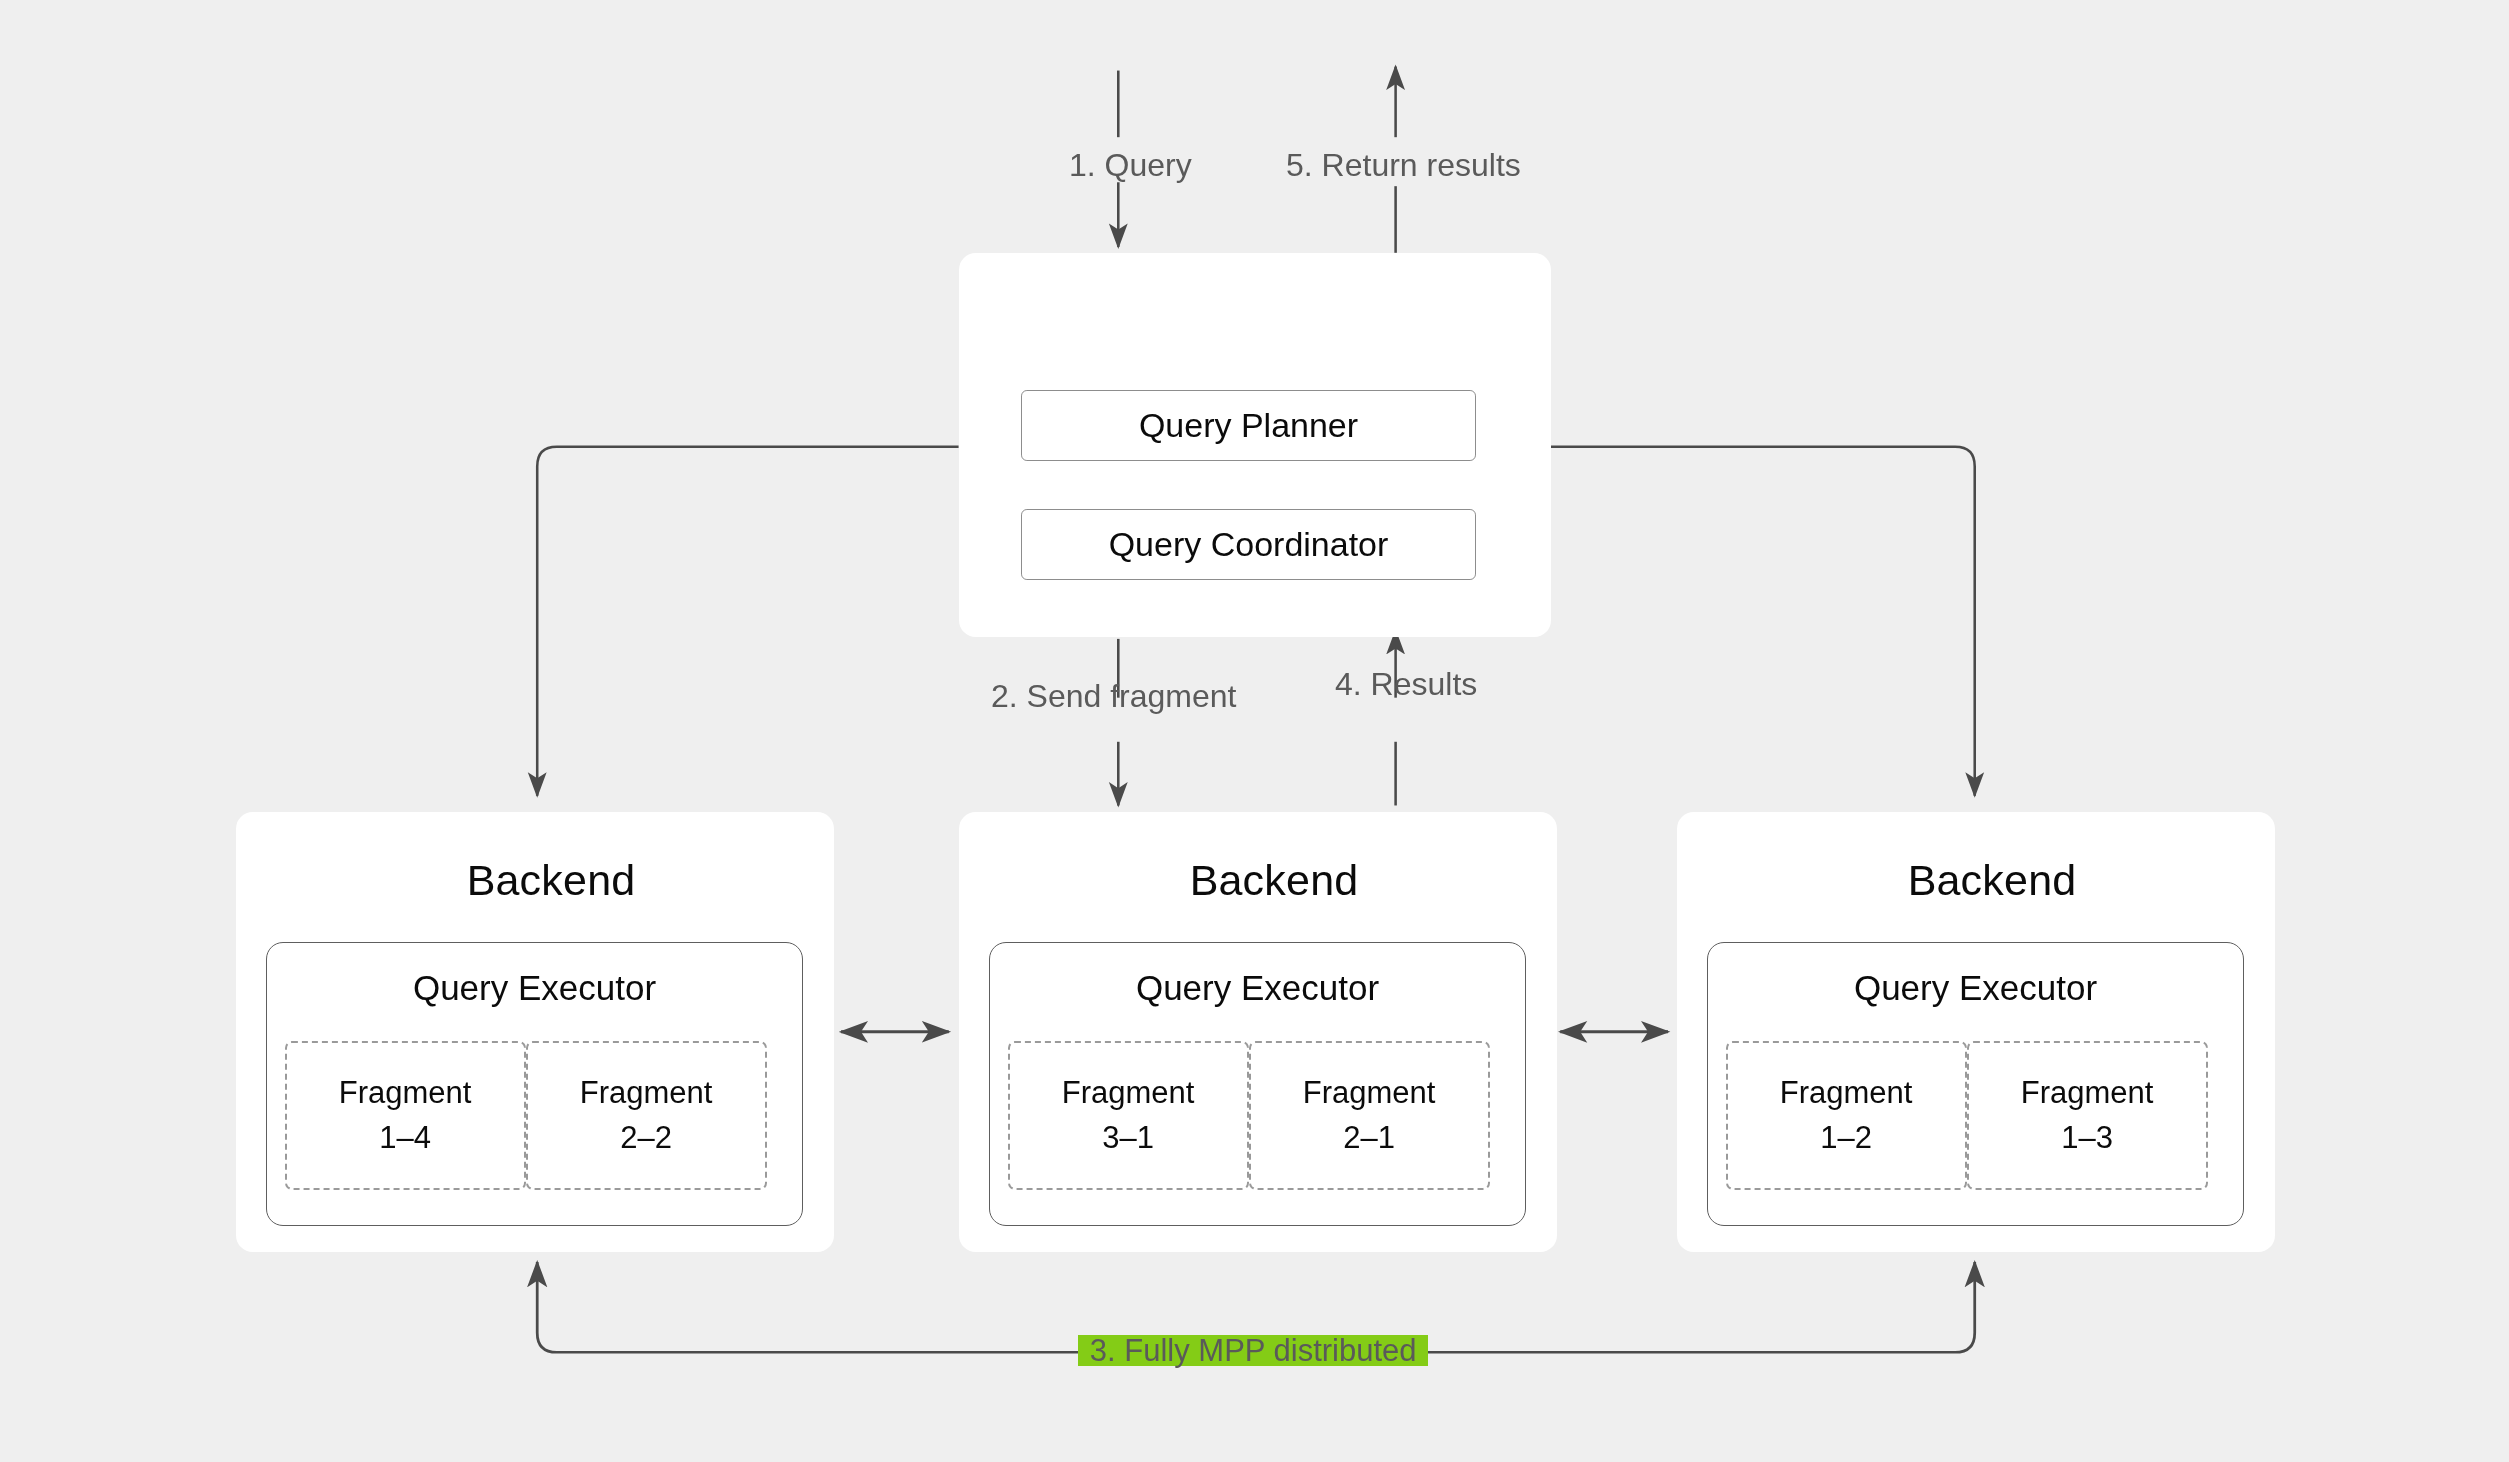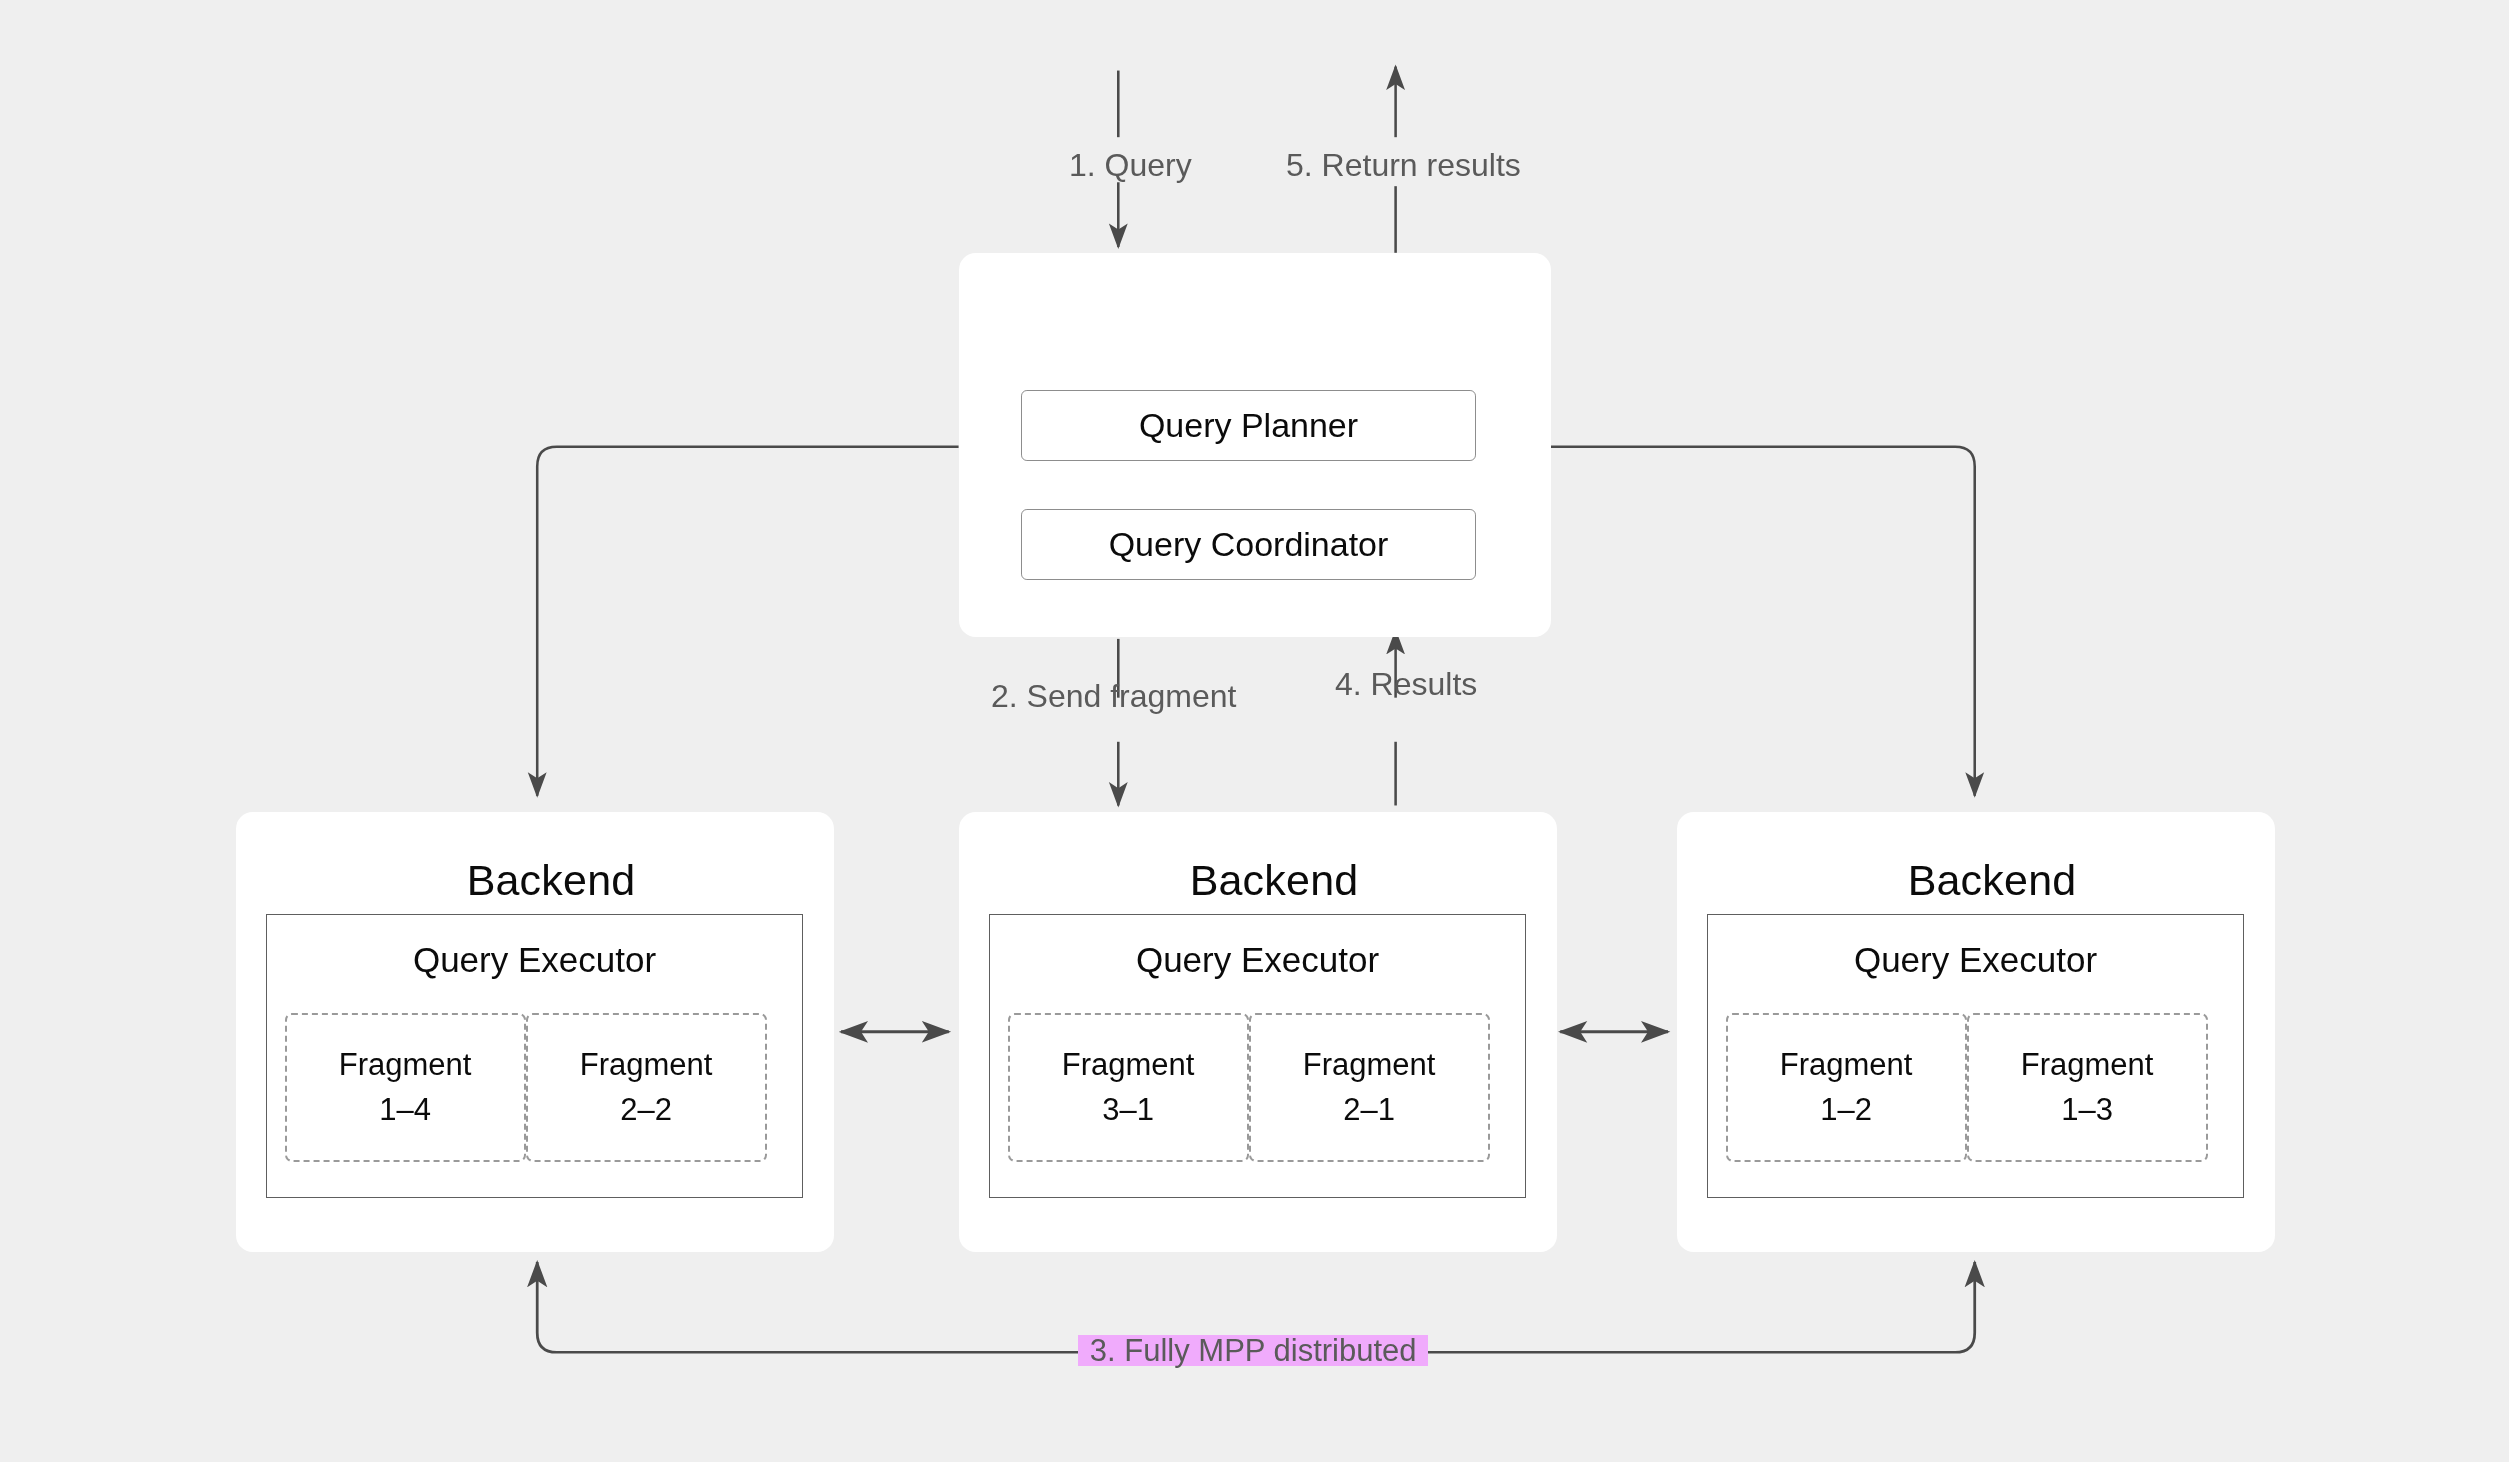--- a/index.html
+++ b/index.html
@@ -80,25 +80,25 @@
   #card-backend-0 { left: 236px; }
   #card-backend-1 { left: 959px; }
   #card-backend-2 { left: 1677px; }
   .card-backend .card-title {
     margin-top: 47px;
   }
 
   .executor {
     position: absolute;
     left: 30px;
-    top: 102px;
+    top: 130px;
     width: 537px;
     height: 284px;
     border: 1.6px solid #5e5e5e;
-    border-radius: 0;
+    border-radius: 17px;
     box-sizing: border-box;
   }
   .executor-title {
     text-align: center;
     color: #0b0b0b;
     font-size: 35px;
     margin-top: 26.5px;
     line-height: 1;
   }
   .fragment-row {
@@ -132,21 +132,21 @@
     white-space: nowrap;
     line-height: 1;
   }
   #label-query        { left: 1069px; top: 149px; }
   #label-return       { left: 1286px; top: 149px; }
   #label-send         { left: 991px; top: 680px; }
   #label-results      { left: 1335px; top: 668px; }
   #label-mpp {
     left: 1078px;
     top: 1335px;
-    background: #f0abfc;
+    background: #84cc16;
     padding: 0 11.8px;
     font-size: 31px;
   }
 </style>
 </head>
 <body>
 
 <div id="stage">
 
   <svg id="wires" viewBox="0 0 2560 1492">

